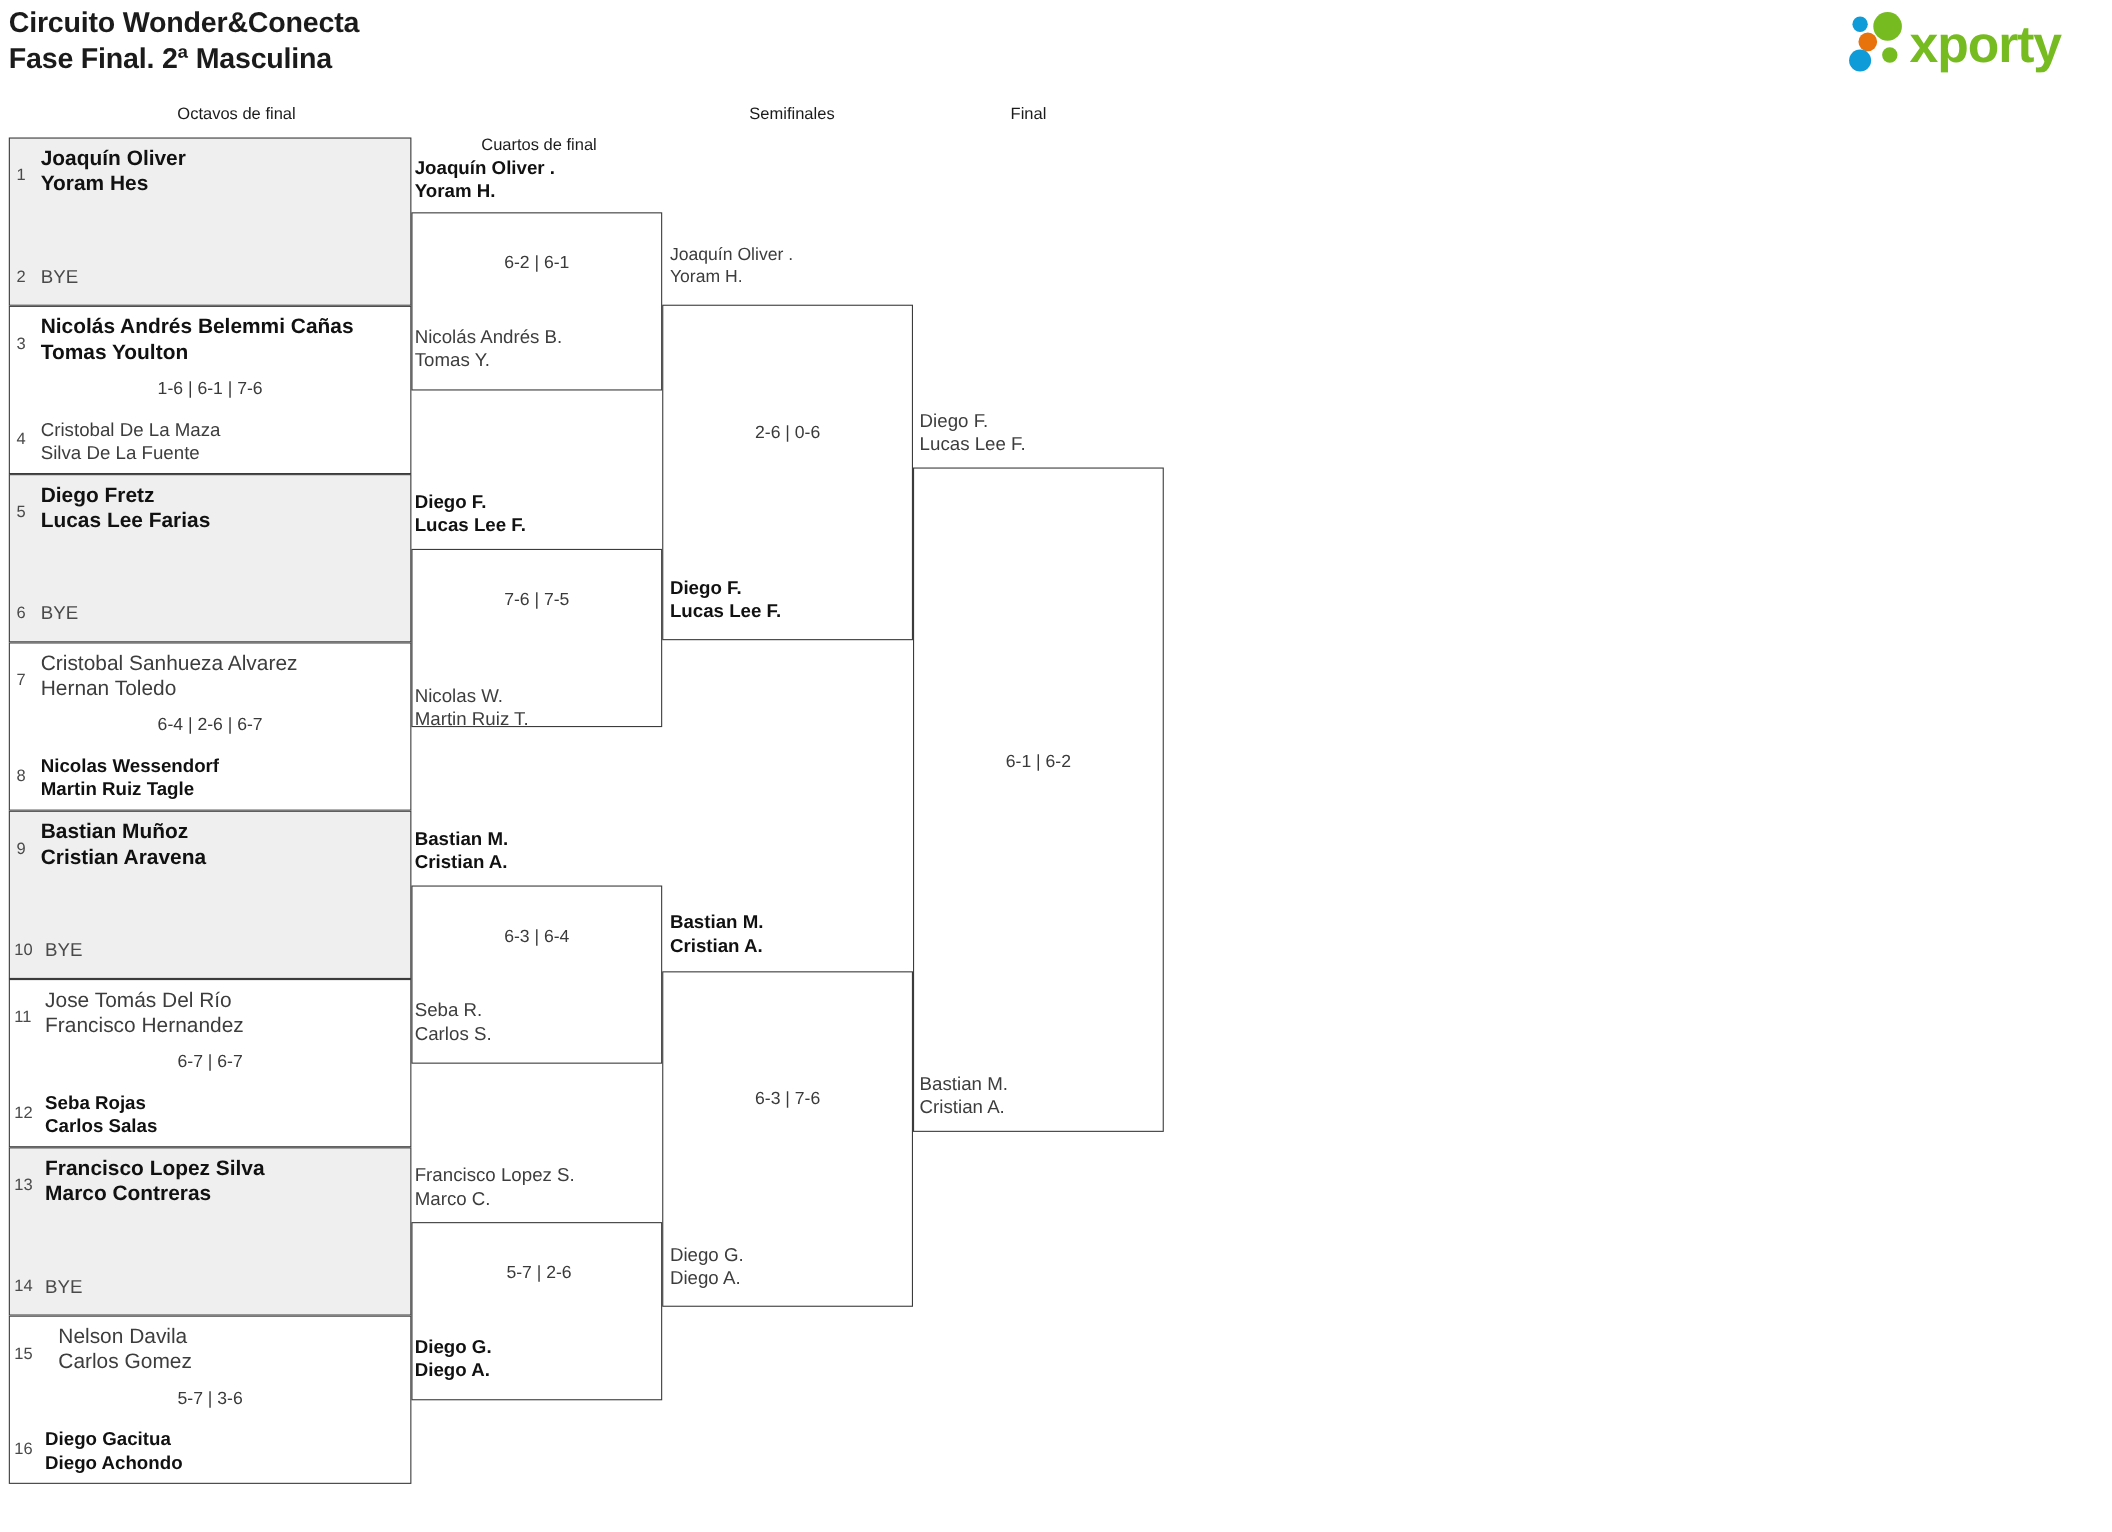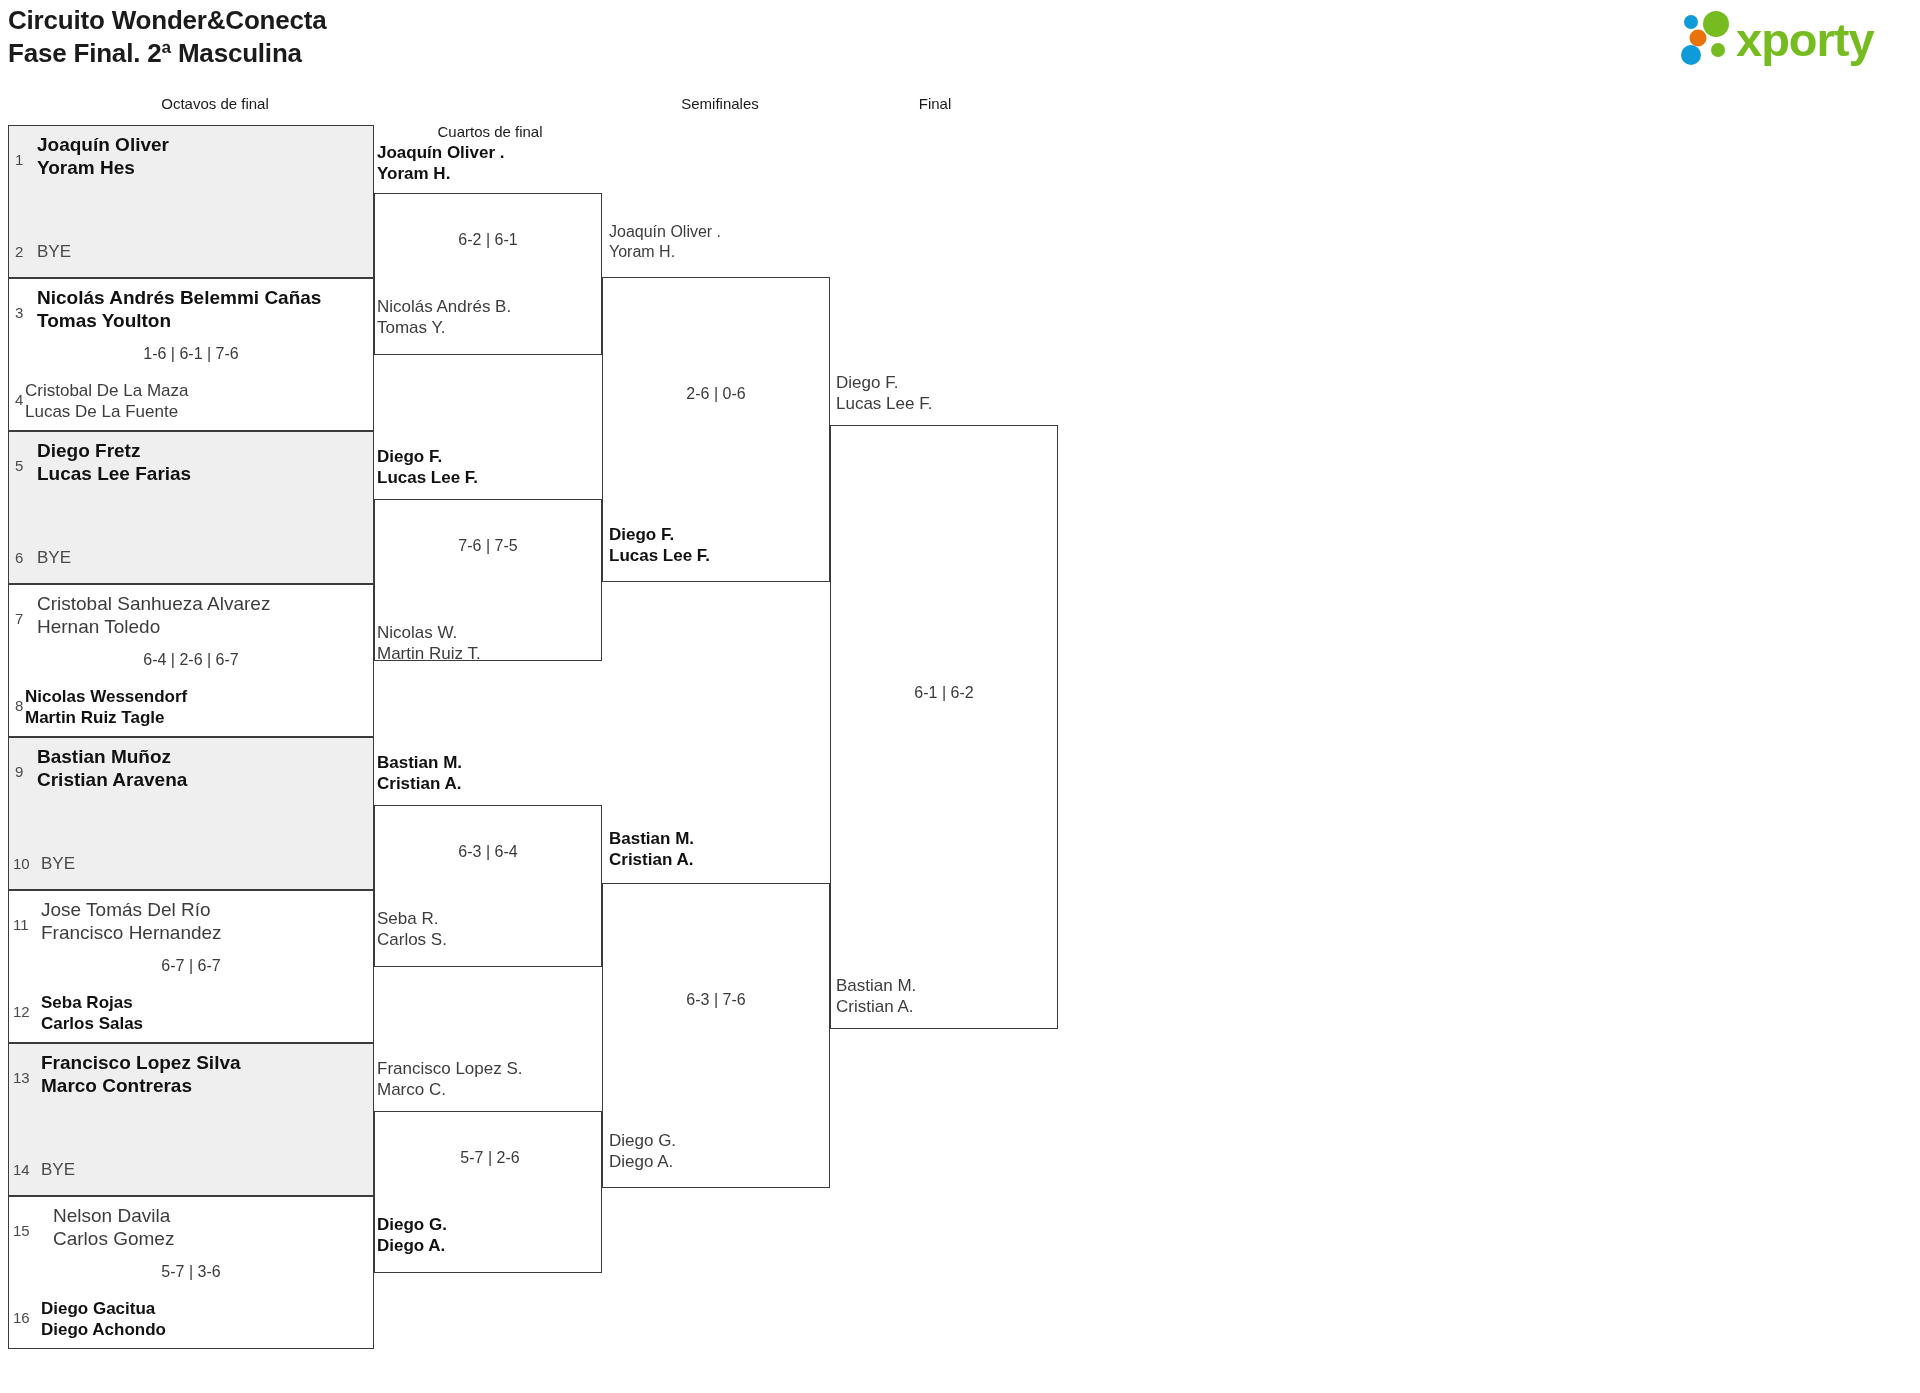--- a/index.html
+++ b/index.html
@@ -44,21 +44,21 @@
   .seed-num{
     position:absolute; left:6px;
     font-size:15px; color:#4a4a4a; font-weight:400;
     width:26px; text-align:left;
   }
   .r1-top-names{
     position:absolute; left:28px; top:7px;
     font-size:19px; line-height:1.22; color:#262626;
   }
   .r1-bot-names{
-    position:absolute; left:16px;
+    position:absolute; left:28px;
     font-size:17px; line-height:1.22; color:#262626;
   }
   .bye-label{
     position:absolute; left:28px;
     font-size:17px; color:#4a4a4a;
   }
   .r1-score{
     position:absolute;
     font-size:16px; color:#3a3a3a; text-align:center;
     width:100%; left:0;
@@ -122,21 +122,21 @@
   <div class="r1-cell" style="left:8px;top:278px;width:366px;height:153px;">
     <div class="seed-num" style="top:25px;">3</div>
     <div class="r1-top-names win">
       <div>Nicolás Andrés Belemmi Cañas</div>
       <div>Tomas Youlton</div>
     </div>
     <div class="r1-score" style="top:66px;">1-6 | 6-1 | 7-6</div>
     <div class="seed-num" style="top:112px;">4</div>
     <div class="r1-bot-names lose" style="top:102px;">
       <div>Cristobal De La Maza</div>
-      <div>Lucas De La Fuente</div>
+      <div>Silva De La Fuente</div>
     </div>
   </div>
 
   <div class="r1-cell bye-block" style="left:8px;top:431px;width:366px;height:153px;">
     <div class="seed-num" style="top:25px;">5</div>
     <div class="r1-top-names win">
       <div>Diego Fretz</div>
       <div>Lucas Lee Farias</div>
     </div>
     <div class="seed-num" style="top:117px;">6</div>

